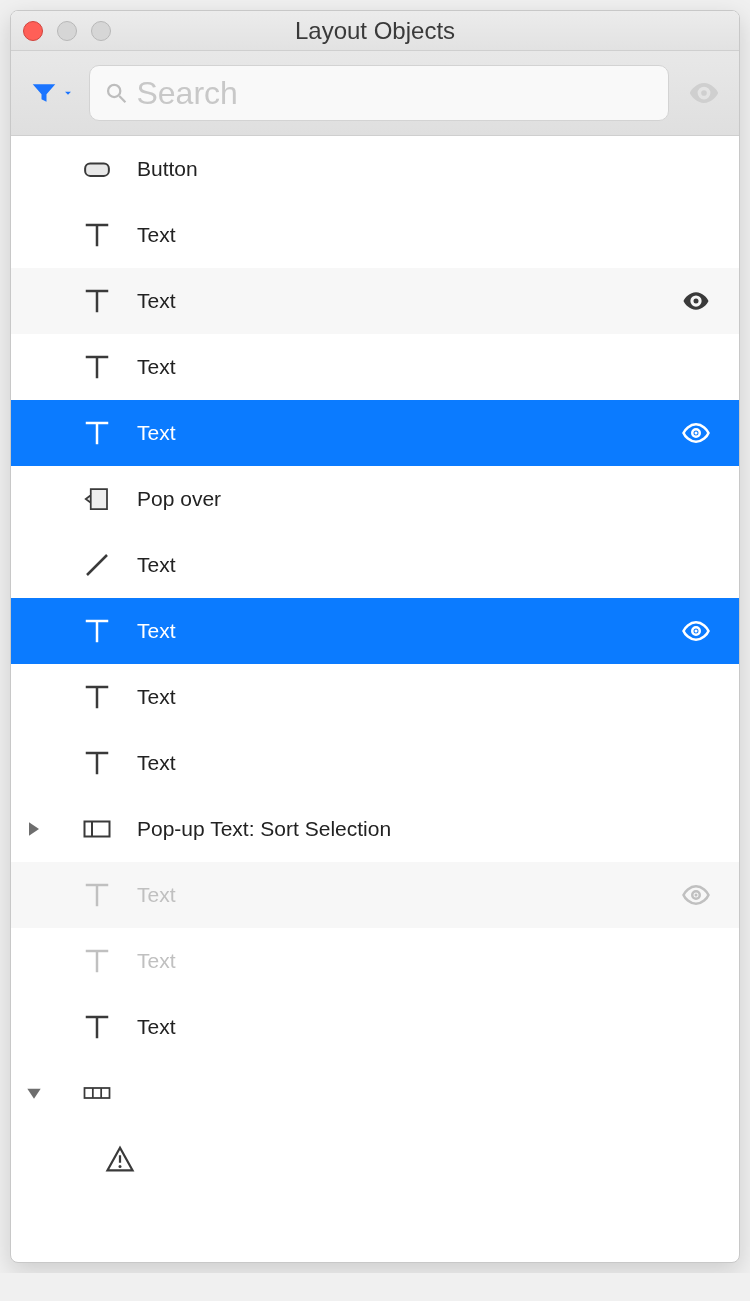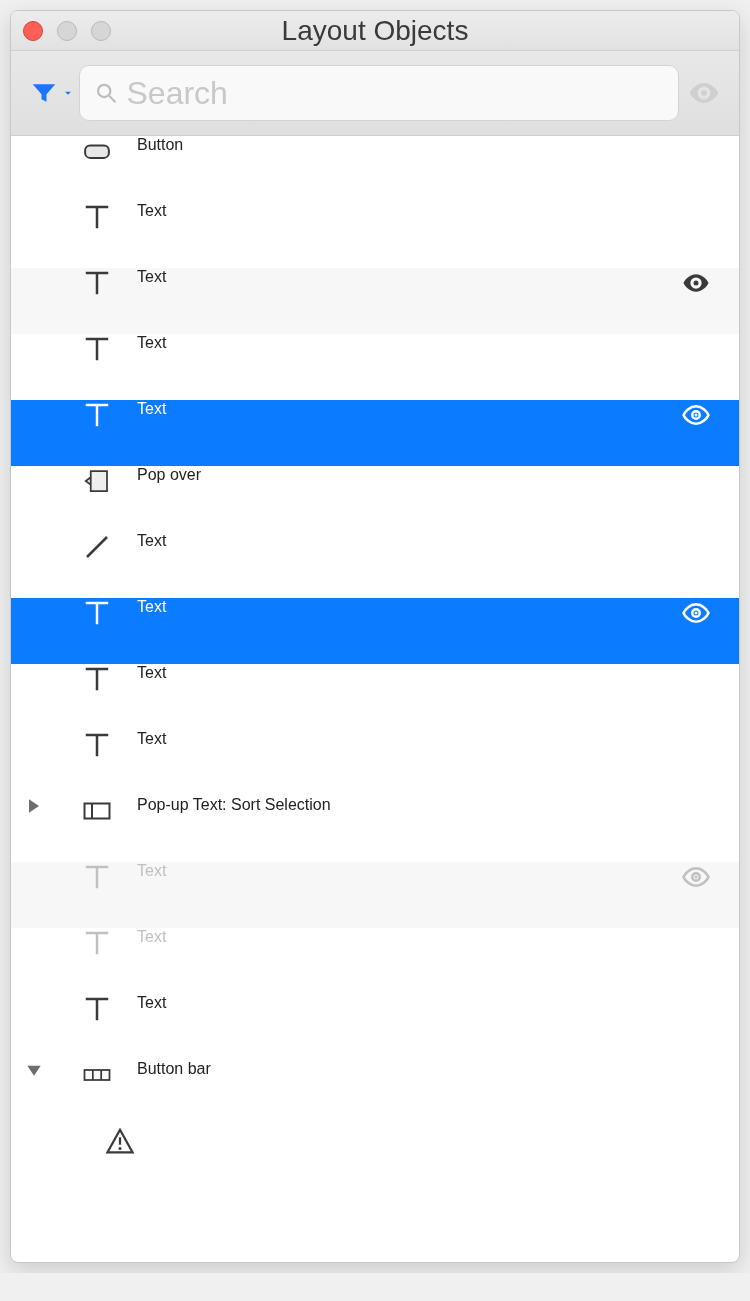--- a/index.html
+++ b/index.html
@@ -34,31 +34,31 @@
     gap: 14px;
     align-items: center;
   }
   .tl { width: 20px; height: 20px; border-radius: 50%; border: 1px solid rgba(0,0,0,0.2); }
   .tl.close { background: #ff5f57; border-color: #d0443e; }
   .tl.min, .tl.zoom { background: #d6d6d6; border-color: #b8b8b8; }
   .titlebar .title {
     position: absolute;
     left: 0; right: 0;
     text-align: center;
-    font-size: 28px;
+    font-size: 24px;
     color: #3a3a3a;
     pointer-events: none;
   }
   .toolbar {
     background: linear-gradient(#e8e8e8,#dfdfdf);
     border-bottom: 1px solid #cfcfcf;
     display: flex;
     align-items: center;
     padding: 14px 18px 14px 18px;
-    gap: 4px;
+    gap: 14px;
   }
   .filter-btn {
     display: flex;
     align-items: center;
     gap: 2px;
     color: #1a74ff;
     cursor: pointer;
   }
   .filter-btn svg { width: 30px; height: 30px; }
   .filter-btn .chev { width: 14px; height: 14px; }
@@ -80,23 +80,24 @@
     background: transparent;
     font-size: 32px;
     color: #bdbdbd;
     width: 100%;
   }
   .search-input::placeholder { color: #c8c8c8; }
   .toggle-eye { color: #cfcfcf; width: 34px; height: 34px; cursor: pointer; margin-left: 4px;}
   .list { flex: 1; overflow: auto; }
   .row {
     display: flex;
+    align-items: center;
     height: 66px;
     padding: 0 18px 0 0;
-    font-size: 16px;
+    font-size: 21px;
     color: #222;
     cursor: pointer;
   }
   .row .disclose-col { width: 46px; display:flex; justify-content:center; color:#6e6e6e; }
   .row .disclose-col svg { width: 20px; height: 20px; }
   .row .icon-col { width: 80px; display:flex; justify-content:center; }
   .row .icon-col svg { color: #3a3a3a; }
   .row .label { flex: 1; white-space: nowrap; overflow: hidden; text-overflow: ellipsis; }
   .row .eye-col { width: 50px; display:flex; justify-content:center; }
   .row .eye-col svg { color:#3a3a3a; }
@@ -315,21 +316,20 @@
         <div class="disclose-col">
           <svg viewBox="0 0 24 24" width="16" height="16">
             <use href="#ic-tri-down"></use>
           </svg>
         </div>
         <div class="icon-col">
           <svg viewBox="0 0 24 24" width="30" height="30">
             <use href="#ic-buttonbar"></use>
           </svg>
         </div>
-        <div class="label">Button bar</div>
         <div class="eye-col"></div>
       </div>
       <div class="row">
         <div class="disclose-col"></div>
         <div class="icon-col indent-1">
           <svg viewBox="0 0 24 24" width="30" height="30">
             <use href="#ic-warning"></use>
           </svg>
         </div>
         <div class="eye-col"></div>

